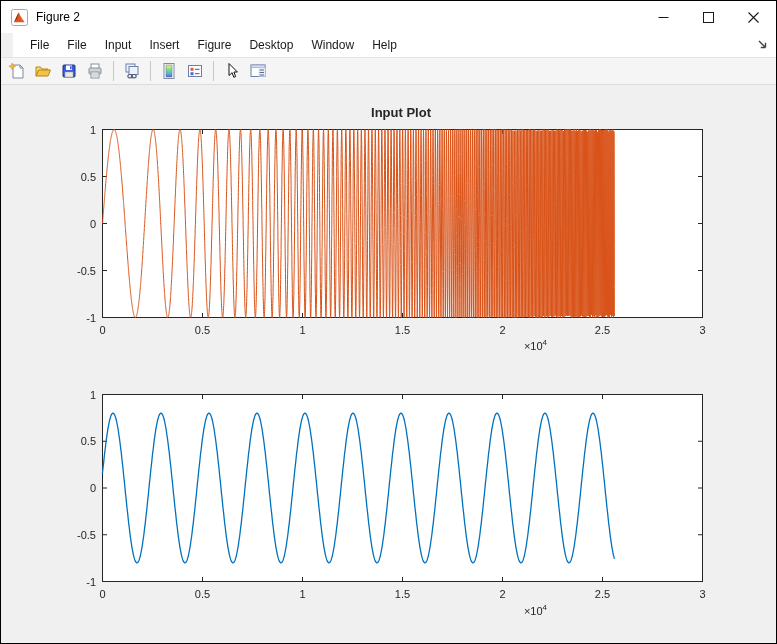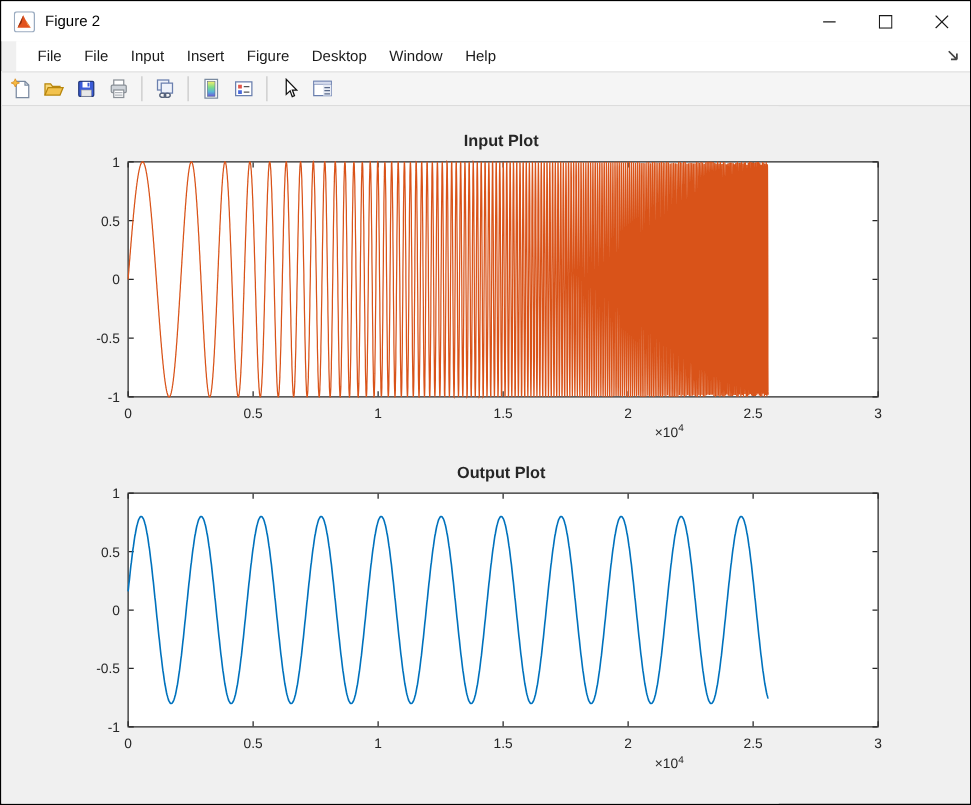--- a/index.html
+++ b/index.html
@@ -159,21 +159,20 @@
         <rect x="9.5" y="5.8" width="6.5" height="8.7" fill="#e8ecf5"></rect>
         <line x1="10.5" y1="8" x2="15" y2="8" stroke="#5a6a8a"></line>
         <line x1="10.5" y1="10.5" x2="15" y2="10.5" stroke="#5a6a8a"></line>
         <line x1="10.5" y1="13" x2="15" y2="13" stroke="#5a6a8a"></line>
       </svg>
     </button>
   </div>
 
   <div class="canvas">
     <div class="plot-title" id="title-1">Input Plot</div>
-    <div class="plot-title" id="title-2">Output Plot</div>
     <div class="exp-label" id="exp-1"><span>×10</span><sup>4</sup></div>
     <div class="exp-label" id="exp-2"><span>×10</span><sup>4</sup></div>
     <svg id="plots-svg" width="775" height="558">
         <g>
           <rect x="101.5" y="44.5" width="600" height="188" fill="#fff" stroke="#262626" stroke-width="1"></rect>
           <path d="M101.5 232V228M101.5 45V49M201.5 232V228M201.5 45V49M301.5 232V228M301.5 45V49M401.5 232V228M401.5 45V49M501.5 232V228M501.5 45V49M601.5 232V228M601.5 45V49M701.5 232V228M701.5 45V49M102 232.5H106M701 232.5H697M102 185.5H106M701 185.5H697M102 138.5H106M701 138.5H697M102 91.5H106M701 91.5H697M102 44.5H106M701 44.5H697" stroke="#262626" stroke-width="1" fill="none"></path>
           <text x="101.5" y="249" text-anchor="middle" class="tick-label">0</text>
           <text x="201.5" y="249" text-anchor="middle" class="tick-label">0.5</text>
           <text x="301.5" y="249" text-anchor="middle" class="tick-label">1</text>
           <text x="401.5" y="249" text-anchor="middle" class="tick-label">1.5</text>

